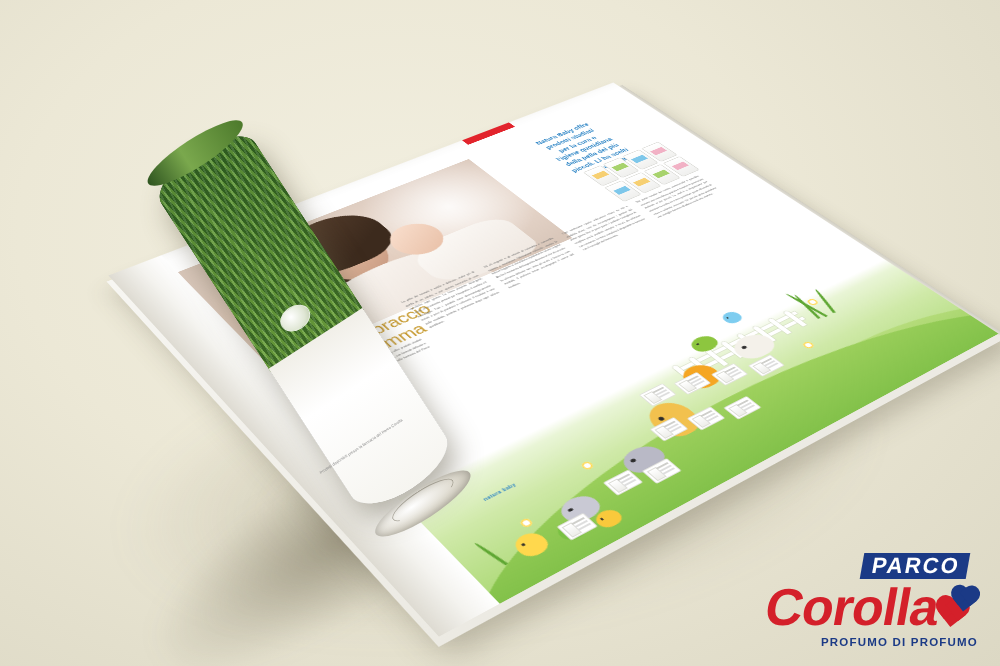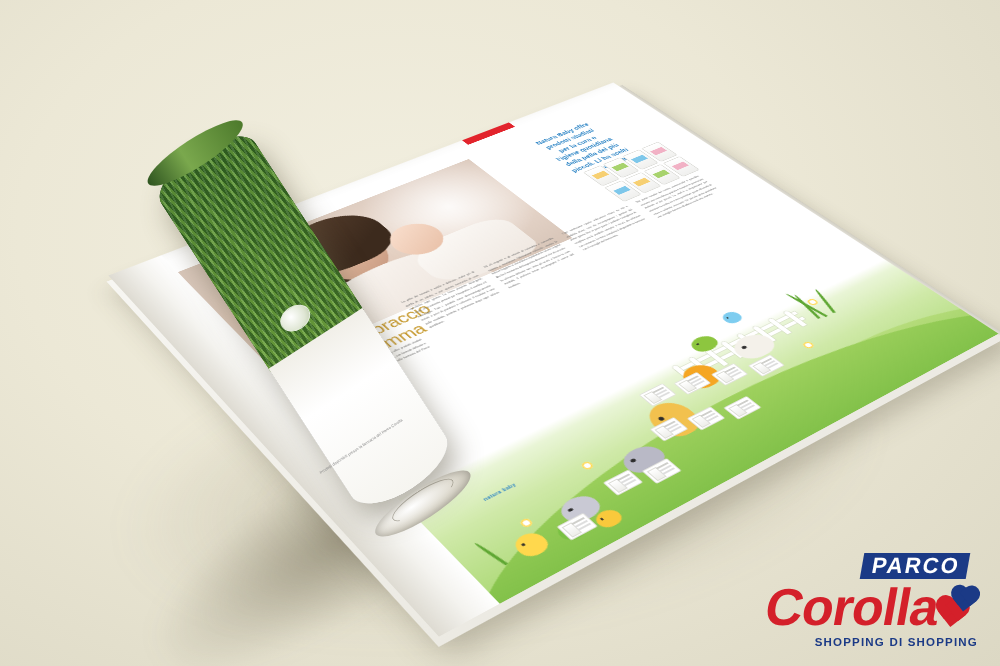--- a/index.html
+++ b/index.html
@@ -715,16 +715,16 @@
 
   <div class="logo">
     <div class="parco">PARCO</div>
     <div class="corolla-row">
       <div class="corolla">Corolla</div>
       <div class="hearts">
         <span class="heart red"></span>
         <span class="heart blue"></span>
       </div>
     </div>
-    <div class="profumo">SHOPPING DI SHOPPING</div>
+    <div class="profumo">PROFUMO DI PROFUMO</div>
   </div>
 
 </div>
 
 </body></html>

